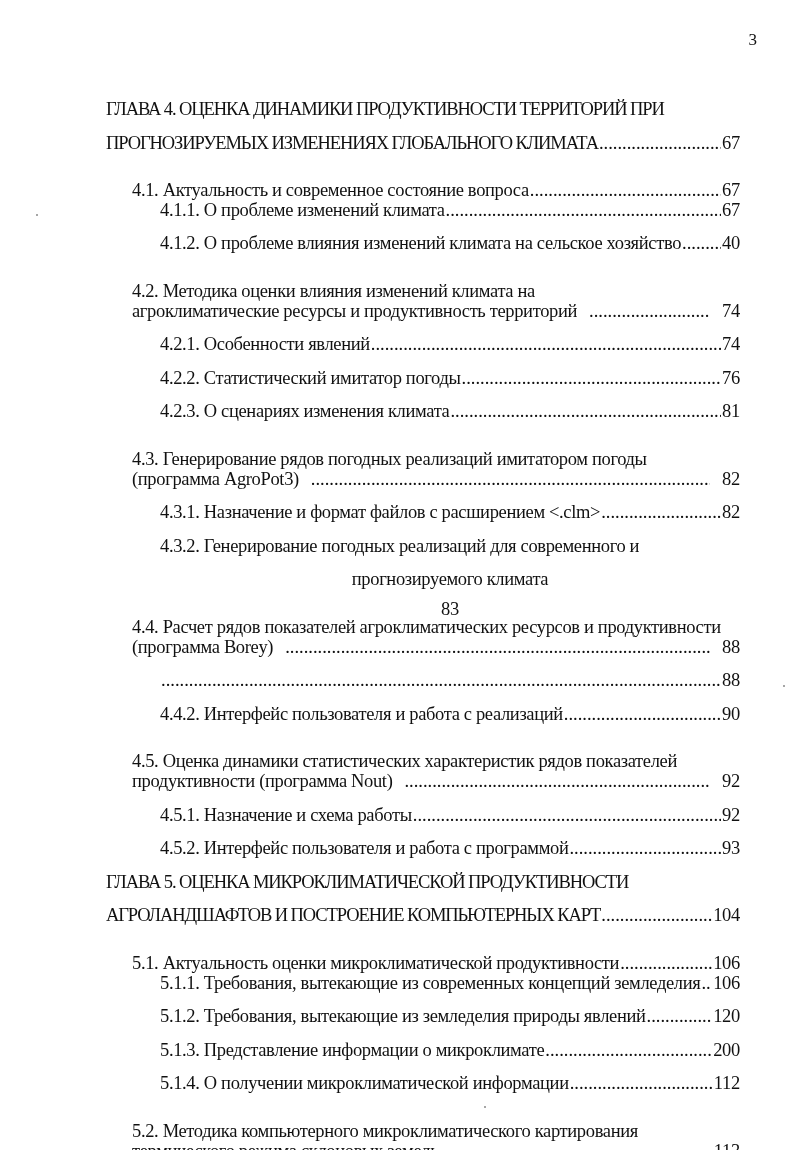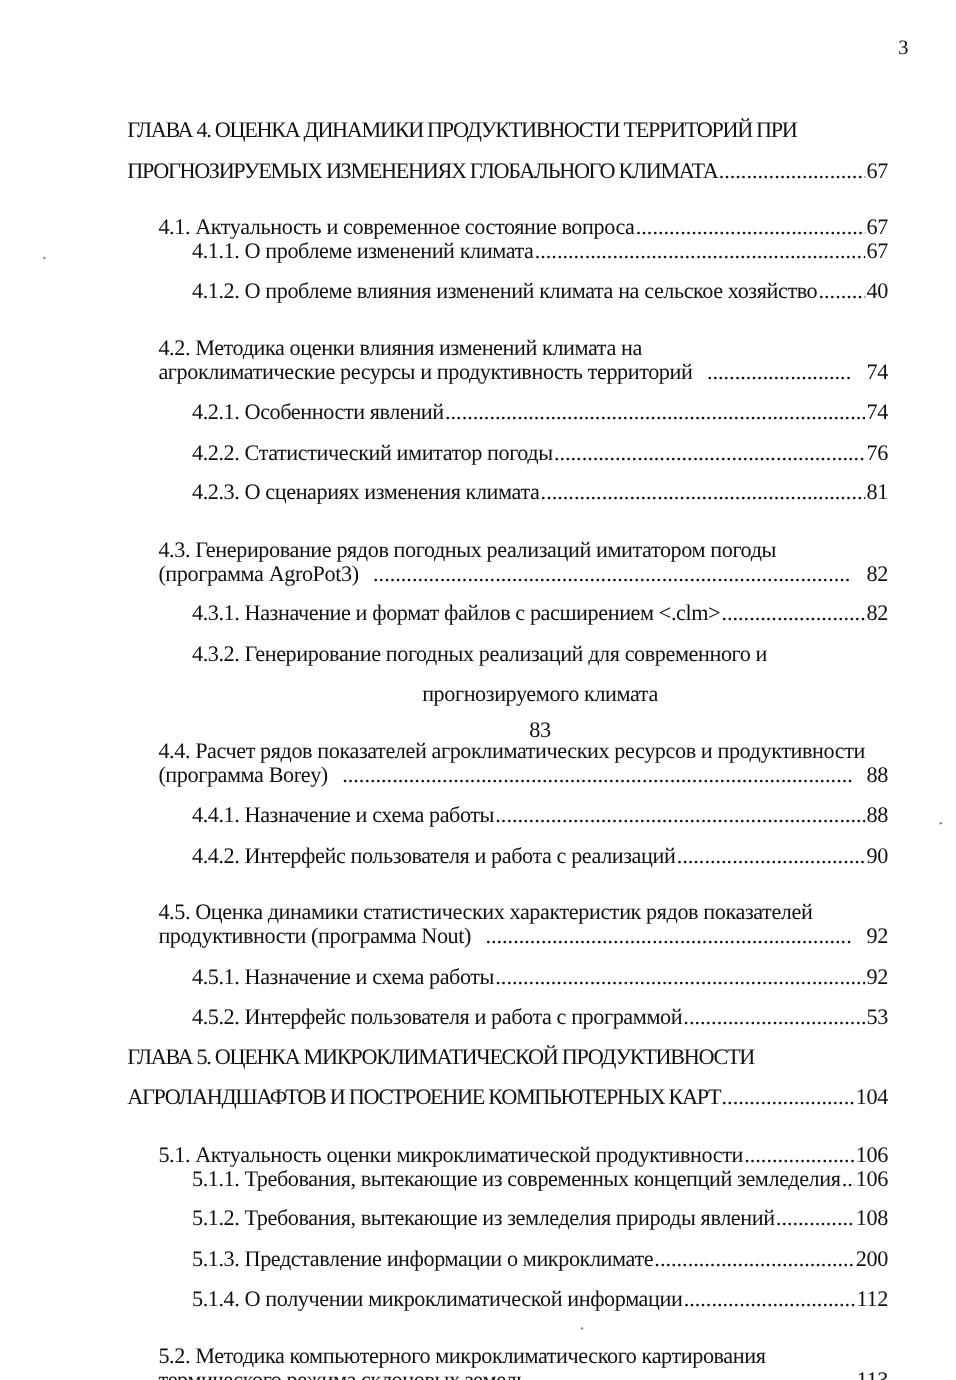--- a/index.html
+++ b/index.html
@@ -97,21 +97,20 @@
   </div>
   <div class="line lvl1" style="top:504px;right:auto">
     <span class="t">4.4. Расчет рядов показателей агроклиматических ресурсов и продуктивности</span>
   </div>
   <div class="line cont1" style="top:537.6px">
     <span class="t">(программа Borey)</span>
       <span class="dots"></span>
       <span class="p">88</span>
   </div>
   <div class="line lvl2" style="top:571.2px">
-    <span class="t">4.4.1. Назначение и схема работы</span>
       <span class="dots"></span>
       <span class="p">88</span>
   </div>
   <div class="line lvl2" style="top:604.8px">
     <span class="t">4.4.2. Интерфейс пользователя и работа с реализаций</span>
       <span class="dots"></span>
       <span class="p">90</span>
   </div>
   <div class="line lvl1" style="top:638.4px;right:auto">
     <span class="t">4.5. Оценка динамики статистических характеристик рядов показателей</span>
@@ -122,21 +121,21 @@
       <span class="p">92</span>
   </div>
   <div class="line lvl2" style="top:705.6px">
     <span class="t">4.5.1. Назначение и схема работы</span>
       <span class="dots"></span>
       <span class="p">92</span>
   </div>
   <div class="line lvl2" style="top:739.2px">
     <span class="t">4.5.2. Интерфейс пользователя и работа с программой</span>
       <span class="dots"></span>
-      <span class="p">53</span>
+      <span class="p">93</span>
   </div>
   <div class="line lvl0 chap" style="top:772.8px;right:auto">
     <span class="t">ГЛАВА 5. ОЦЕНКА МИКРОКЛИМАТИЧЕСКОЙ ПРОДУКТИВНОСТИ</span>
   </div>
   <div class="line lvl0 chap" style="top:806.4px">
     <span class="t">АГРОЛАНДШАФТОВ И ПОСТРОЕНИЕ КОМПЬЮТЕРНЫХ КАРТ</span>
       <span class="dots"></span>
       <span class="p">104</span>
   </div>
   <div class="line lvl1" style="top:840px">
@@ -145,21 +144,21 @@
       <span class="p">106</span>
   </div>
   <div class="line lvl2" style="top:873.6px">
     <span class="t">5.1.1. Требования, вытекающие из современных концепций земледелия</span>
       <span class="dots"></span>
       <span class="p">106</span>
   </div>
   <div class="line lvl2" style="top:907.2px">
     <span class="t">5.1.2. Требования, вытекающие из земледелия природы явлений</span>
       <span class="dots"></span>
-      <span class="p">108</span>
+      <span class="p">120</span>
   </div>
   <div class="line lvl2" style="top:940.8px">
     <span class="t">5.1.3. Представление информации о микроклимате</span>
       <span class="dots"></span>
       <span class="p">200</span>
   </div>
   <div class="line lvl2" style="top:974.4px">
     <span class="t">5.1.4. О получении микроклиматической информации</span>
       <span class="dots"></span>
       <span class="p">112</span>

